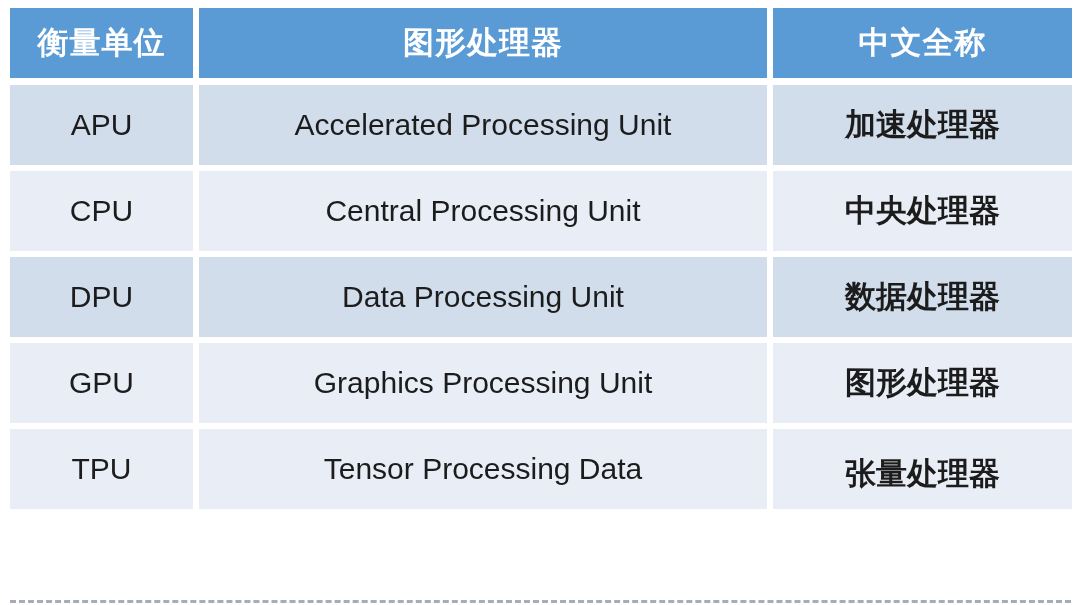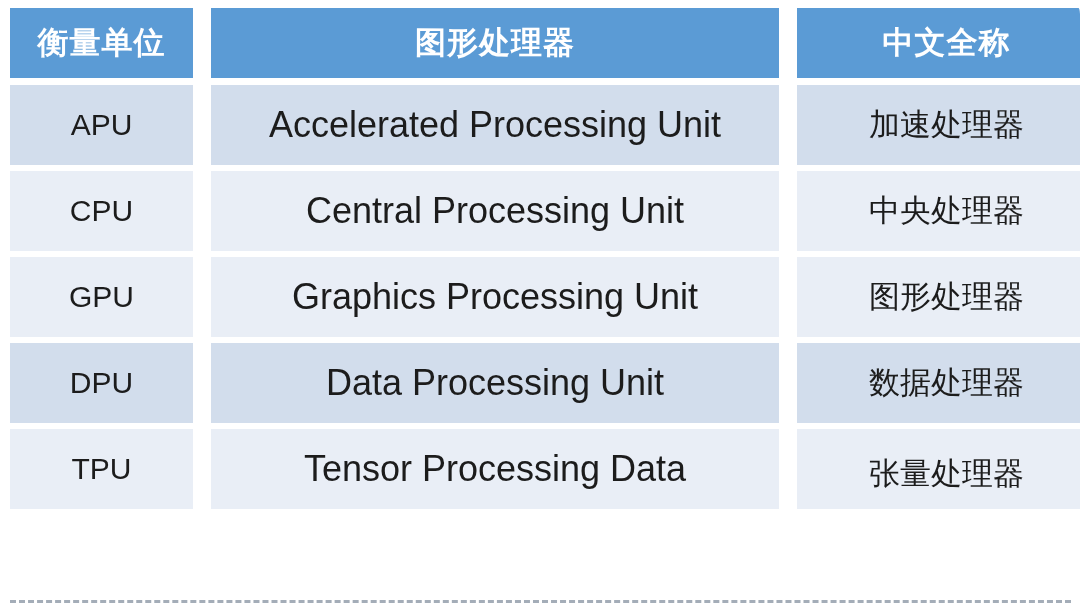--- a/index.html
+++ b/index.html
@@ -15,21 +15,21 @@
     background: #ffffff;
     border-radius: 14px;
     overflow: hidden;
     box-sizing: border-box;
     padding: 8px 9px 0 10px;
   }
   .tbl { width: 100%; }
   .row {
     display: grid;
     grid-template-columns: 183px 568px 299px;
-    column-gap: 18px;
+    column-gap: 6px;
     margin-bottom: 6px;
   }
   .row.header { margin-bottom: 7px; }
   .cell {
     display: flex;
     align-items: center;
     justify-content: center;
     color: #1c1c1c;
     box-sizing: border-box;
     white-space: nowrap;
@@ -39,22 +39,22 @@
     background: var(--header-bg, #5b9bd5);
     color: var(--header-text, #ffffff);
     font-weight: bold;
     font-size: 31px;
     letter-spacing: 1px;
   }
   .row.data .cell { height: 80px; }
   .row.data.odd .cell  { background: var(--band-dark, #d2ddec); }
   .row.data.even .cell { background: var(--band-light, #e9eef6); }
   .cell.unit    { font-size: 30px; }
-  .cell.english { font-size: 36px; }
-  .cell.chinese { font-size: 31px; }
+  .cell.english { font-size: 30px; }
+  .cell.chinese { font-size: 31px; font-weight: bold; }
   
   .row.data.last .cell.chinese {
     align-items: flex-start;
     padding-top: 24px;
   }
   .bottom-edge {
     position: absolute;
     left: 10px;
     right: 9px;
     bottom: 2px;
@@ -77,29 +77,29 @@
         <div class="row data odd">
           <div class="cell unit">APU</div>
           <div class="cell english">Accelerated Processing Unit</div>
           <div class="cell chinese">加速处理器</div>
         </div>
         <div class="row data even">
           <div class="cell unit">CPU</div>
           <div class="cell english">Central Processing Unit</div>
           <div class="cell chinese">中央处理器</div>
         </div>
+        <div class="row data odd">
+          <div class="cell unit">DPU</div>
+          <div class="cell english">Data Processing Unit</div>
+          <div class="cell chinese">数据处理器</div>
+        </div>
         <div class="row data even">
           <div class="cell unit">GPU</div>
           <div class="cell english">Graphics Processing Unit</div>
           <div class="cell chinese">图形处理器</div>
-        </div>
-        <div class="row data odd">
-          <div class="cell unit">DPU</div>
-          <div class="cell english">Data Processing Unit</div>
-          <div class="cell chinese">数据处理器</div>
         </div>
         <div class="row data even last">
           <div class="cell unit">TPU</div>
           <div class="cell english">Tensor Processing Data</div>
           <div class="cell chinese">张量处理器</div>
         </div>
       </div>
 
   </div>
   <div class="bottom-edge"></div>

